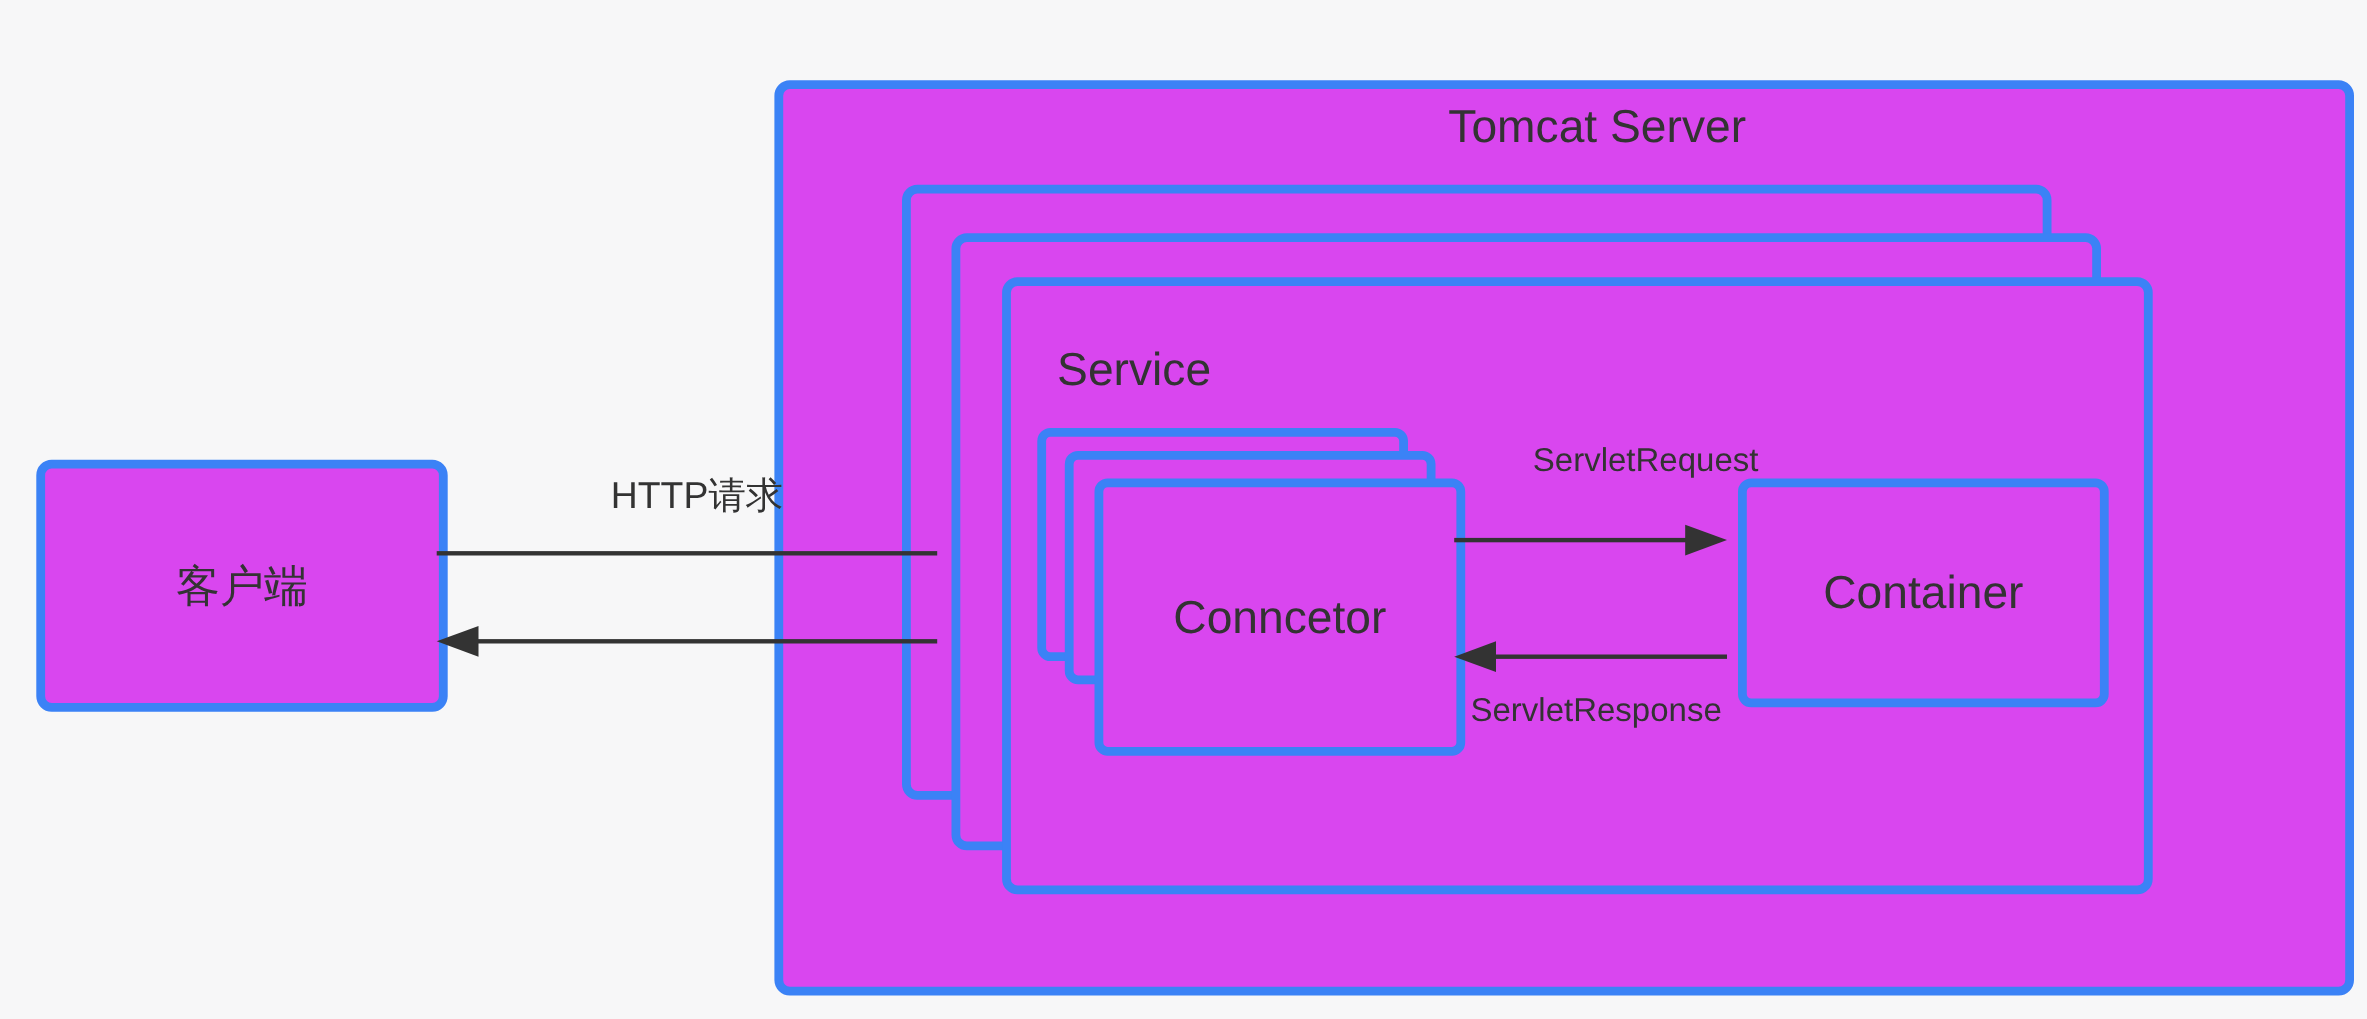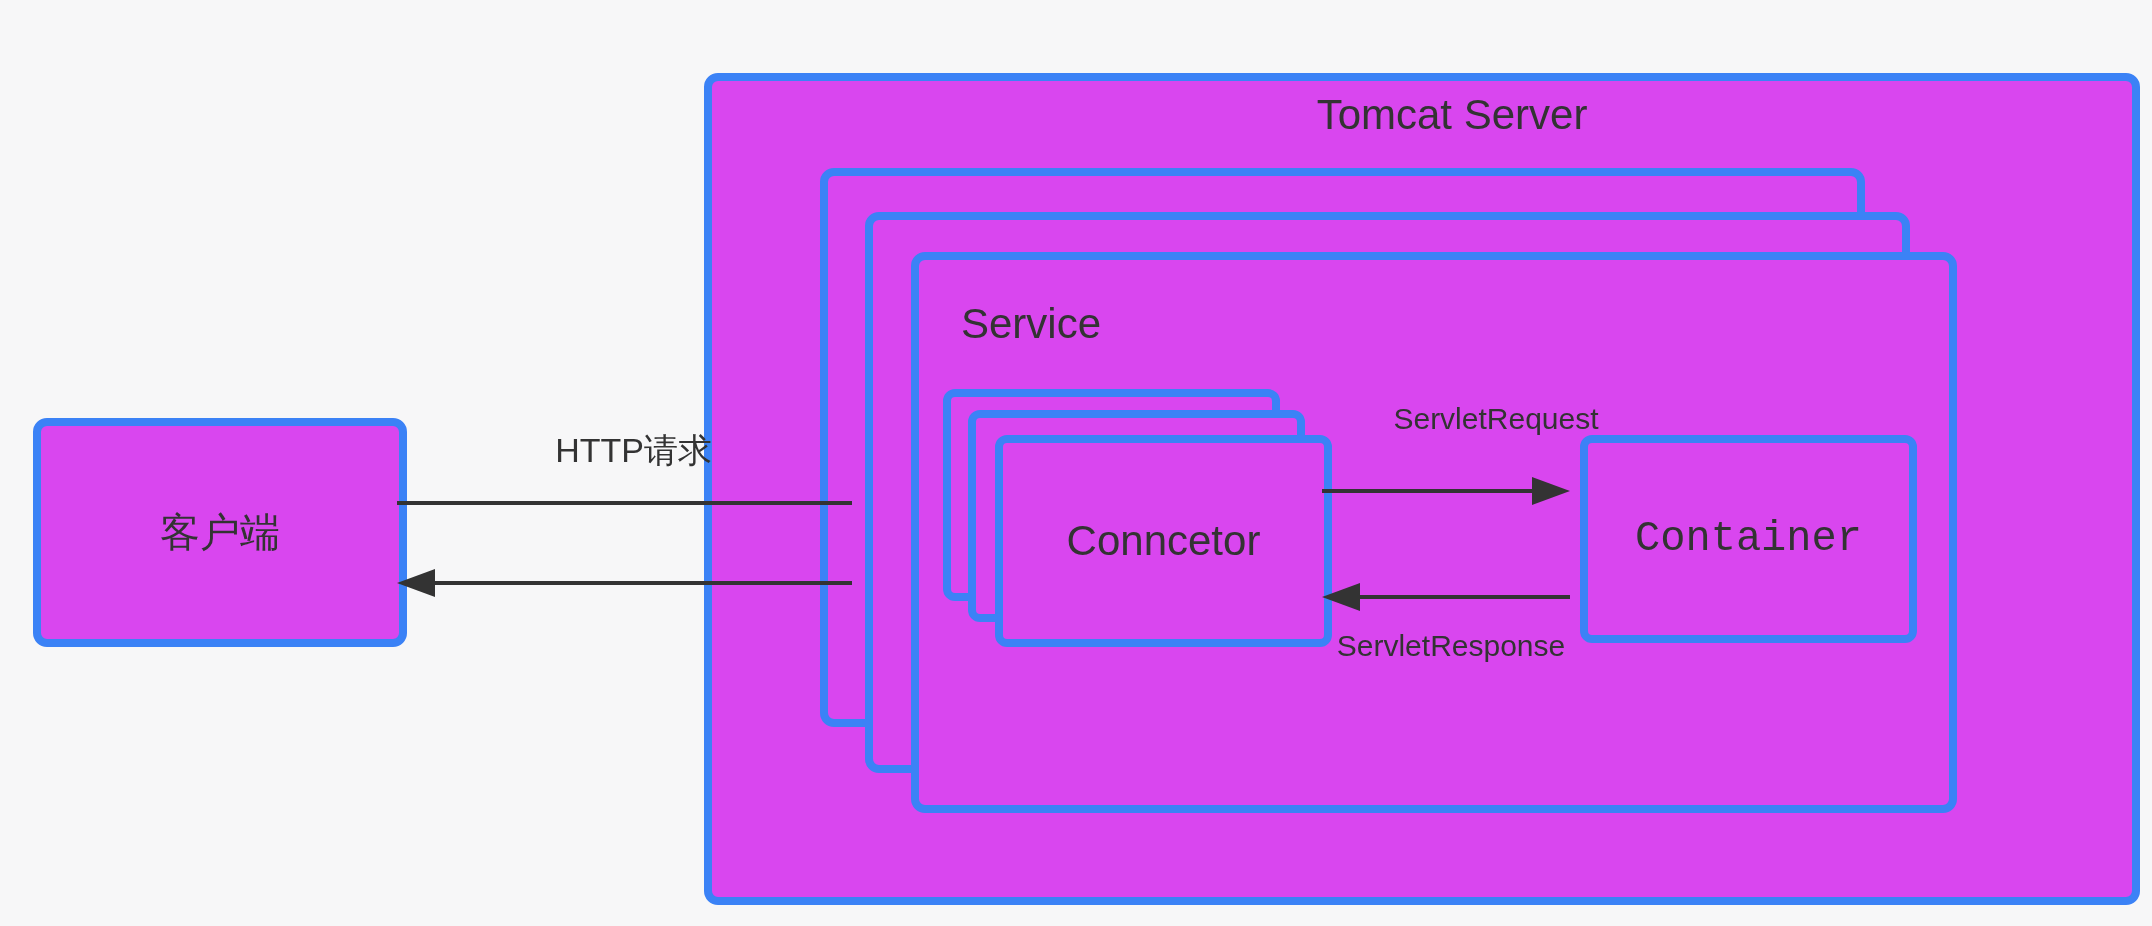--- a/index.html
+++ b/index.html
@@ -71,29 +71,29 @@
   #tomcat-box { left: 694px; top: 73px; width: 1436px; height: 832px; }
   #tomcat-title {
     left: 734px; top: 91px; width: 1436px;
     text-align: center; font-size: 42px; z-index: 2;
   }
 
   
   #service-back  { left: 810px; top: 168px; width: 1045px; height: 559px; z-index: 2; }
   #service-mid   { left: 855px; top: 212px; width: 1045px; height: 561px; z-index: 2; }
   #service-front { left: 901px; top: 252px; width: 1046px; height: 561px; z-index: 2; }
-  #service-title { left: 961px; top: 300px; font-size: 42px; z-index: 3; }
+  #service-title { left: 961px; top: 312px; font-size: 42px; z-index: 3; }
 
   
   #connector-back  { left: 933px; top: 389px; width: 337px; height: 212px; z-index: 3; }
   #connector-mid   { left: 958px; top: 410px; width: 337px; height: 212px; z-index: 3; }
-  #connector-front { left: 985px; top: 435px; width: 337px; height: 212px; z-index: 4; font-size: 42px; }
+  #connector-front { left: 985px; top: 435px; width: 337px; height: 252px; z-index: 4; font-size: 42px; }
 
   
-  #container-box { left: 1570px; top: 435px; width: 337px; height: 208px; z-index: 4; font-size: 42px; font-family: Liberation Mono, monospace; }
+  #container-box { left: 1570px; top: 435px; width: 337px; height: 208px; z-index: 4; font-size: 42px; }
 
   
   #http-request-line  { left: 397px;  top: 501px; width: 455px; height: 4px; }
   #http-response-line { left: 431px;  top: 581px; width: 421px; height: 4px; }
   #http-response-arrowhead { left: 397px; top: 569px; }
   #servlet-request-line  { left: 1322px; top: 489px; width: 214px; height: 4px; }
   #servlet-request-arrowhead { left: 1532px; top: 477px; }
   #servlet-response-line { left: 1356px; top: 595px; width: 214px; height: 4px; }
   #servlet-response-arrowhead { left: 1322px; top: 583px; }
 

